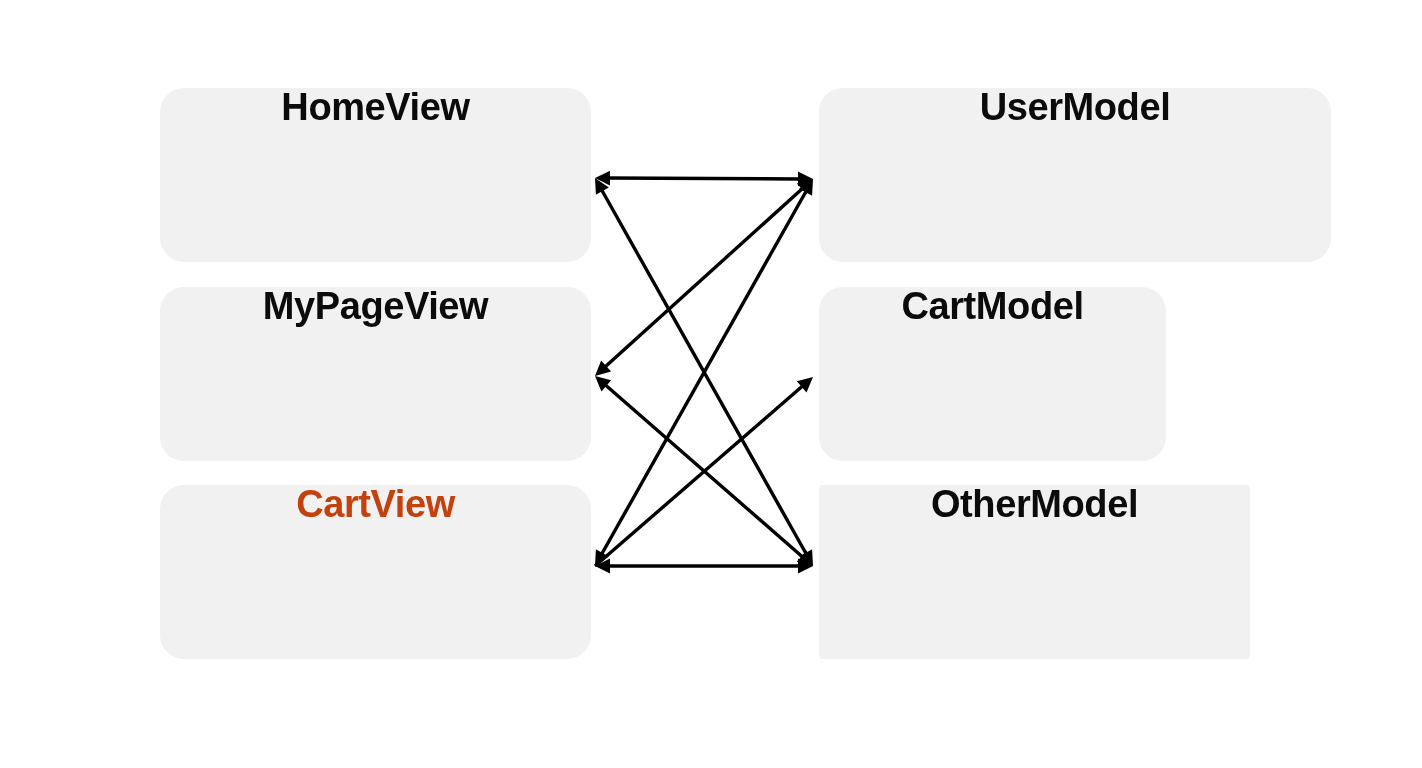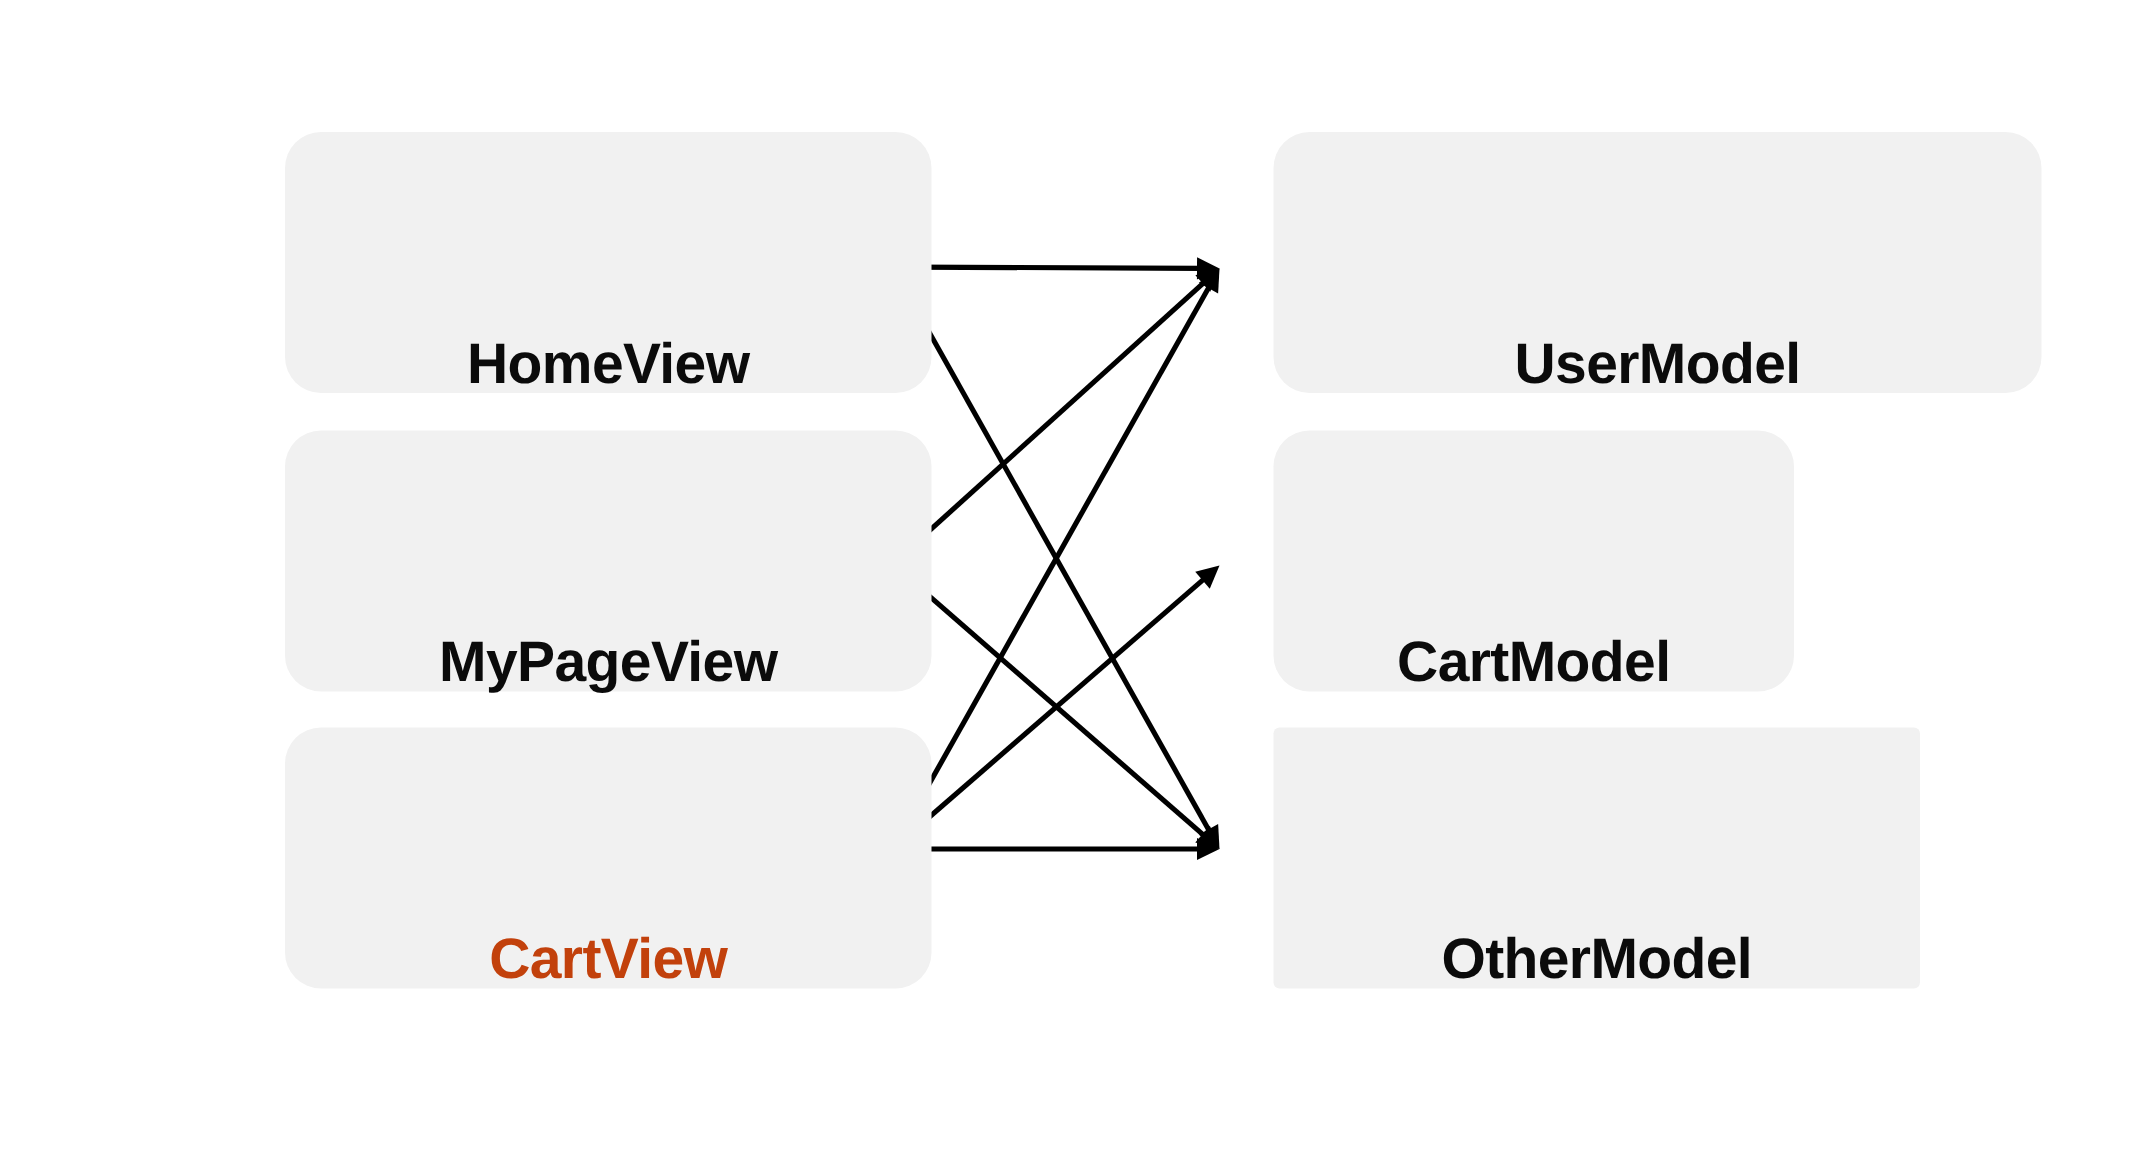--- a/index.html
+++ b/index.html
@@ -26,25 +26,24 @@
     top: 0;
     width: 1422px;
     height: 768px;
     overflow: visible;
     pointer-events: none;
   }
   .node {
     position: absolute;
     box-sizing: border-box;
     display: flex;
-    align-items: flex-end;
+    align-items: flex-start;
     justify-content: center;
     background: #f1f1f1;
     border-radius: 24px;
-    margin-left: 30px;
   }
   .node-label {
     font-size: 38px;
     font-weight: 700;
     letter-spacing: -0.4px;
     color: #0b0b0b;
     white-space: nowrap;
     line-height: 1;
   }
 </style>

